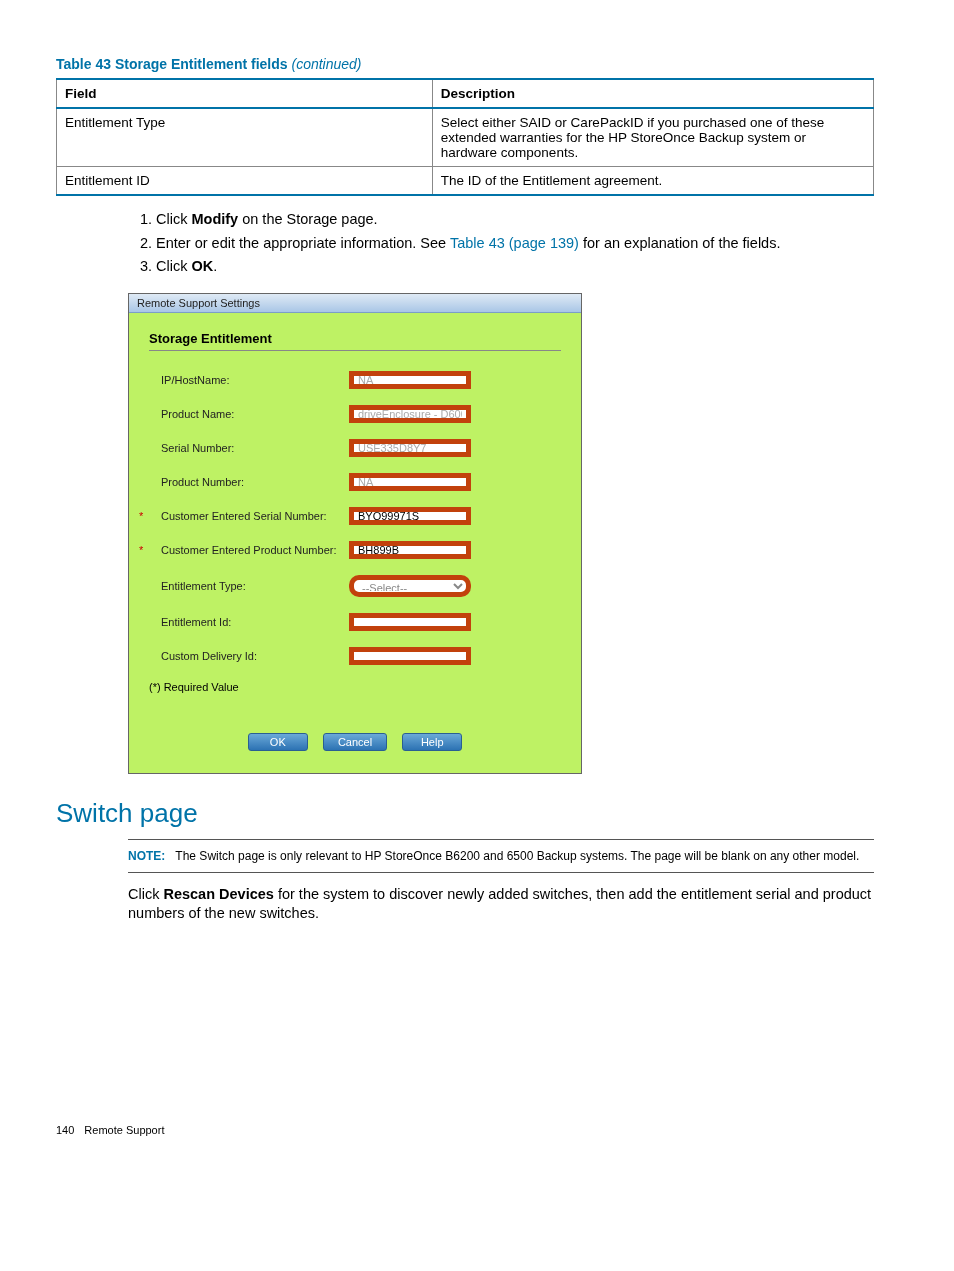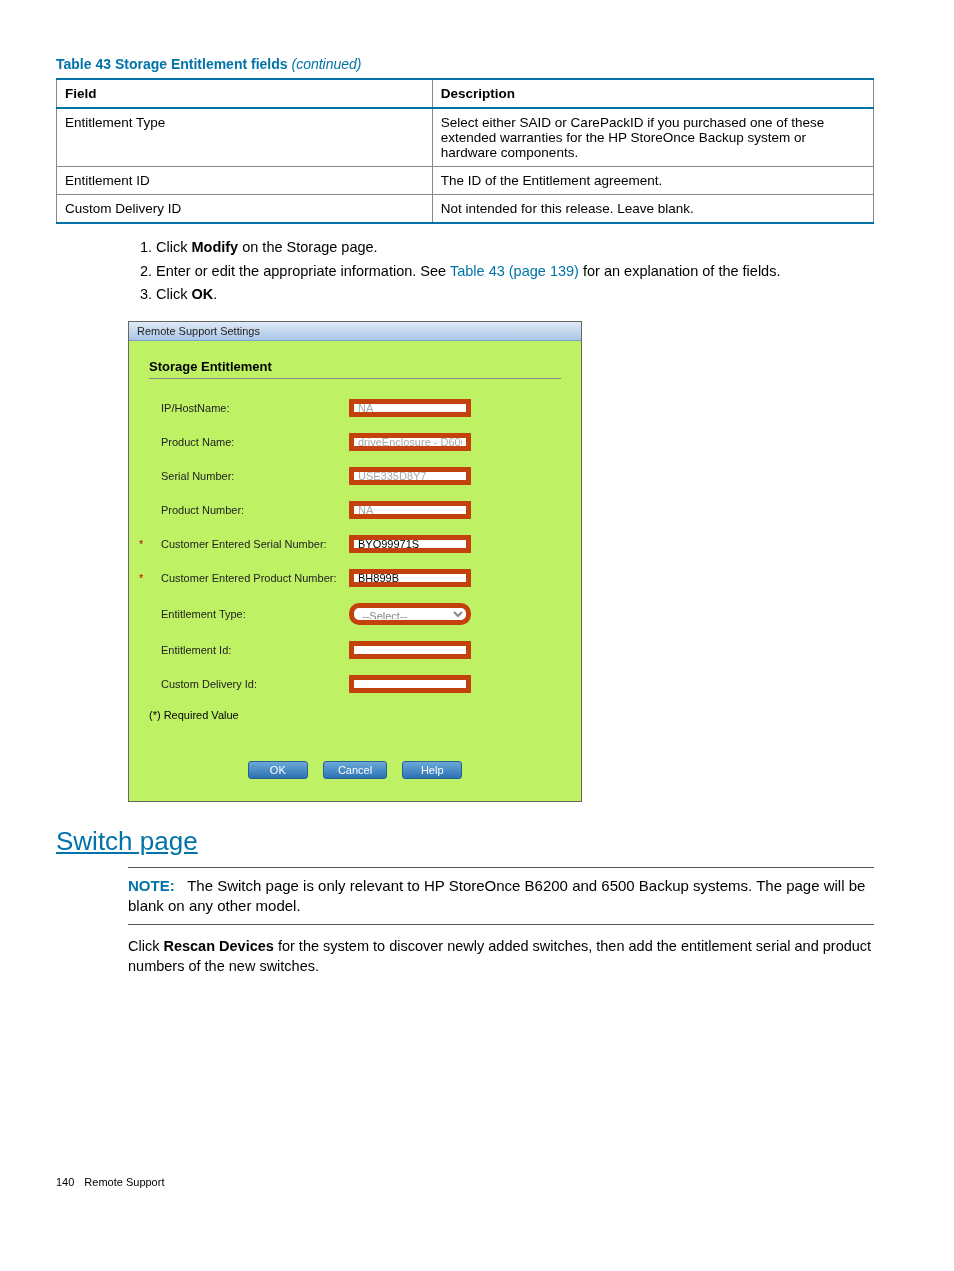--- a/index.html
+++ b/index.html
@@ -156,28 +156,27 @@
     padding: 2px 14px;
     margin: 0 6px;
     text-align: center;
   }
 
   h2.sect {
     color: #0073a8;
     font-weight: normal;
     font-size: 26px;
     margin: 12px 0 10px 0;
-    text-decoration: underline;
   }
   .note-block {
     border-top: 1px solid #555;
     border-bottom: 1px solid #555;
     padding: 8px 0;
     margin: 0 0 12px 72px;
-    font-size: 15px;
+    font-size: 12px;
     line-height: 1.35;
   }
   .note-block .note-label {
     color: #0073a8;
     font-weight: bold;
   }
   p.body {
     margin: 0 0 12px 72px;
     font-size: 14.5px;
     line-height: 1.35;
@@ -210,24 +209,20 @@
     </thead>
     <tbody>
       <tr>
         <td>Entitlement Type</td>
         <td>Select either SAID or CarePackID if you purchased one of these extended warranties for the HP StoreOnce Backup system or hardware components.</td>
       </tr>
       <tr>
         <td>Entitlement ID</td>
         <td>The ID of the Entitlement agreement.</td>
       </tr>
-      <tr>
-        <td>Custom Delivery ID</td>
-        <td>Not intended for this release. Leave blank.</td>
-      </tr>
     </tbody>
   </table>
 
   <ol class="steps">
     <li>
       <span>Click </span><span class="bold">Modify</span><span> on the Storage page.</span>
     </li>
     <li>
       <span>Enter or edit the appropriate information. See </span><a class="ref">Table 43 (page 139)</a><span> for an explanation of the fields.</span>
     </li>

